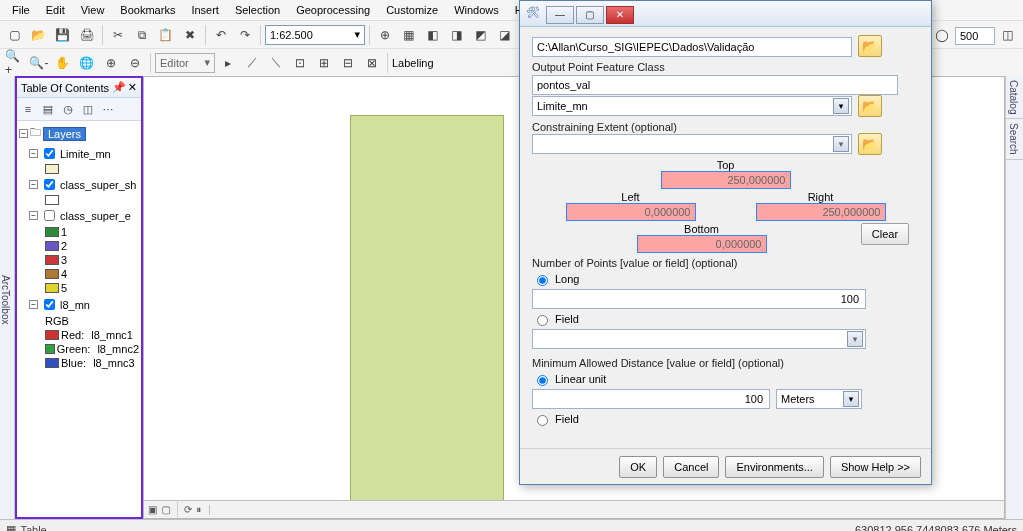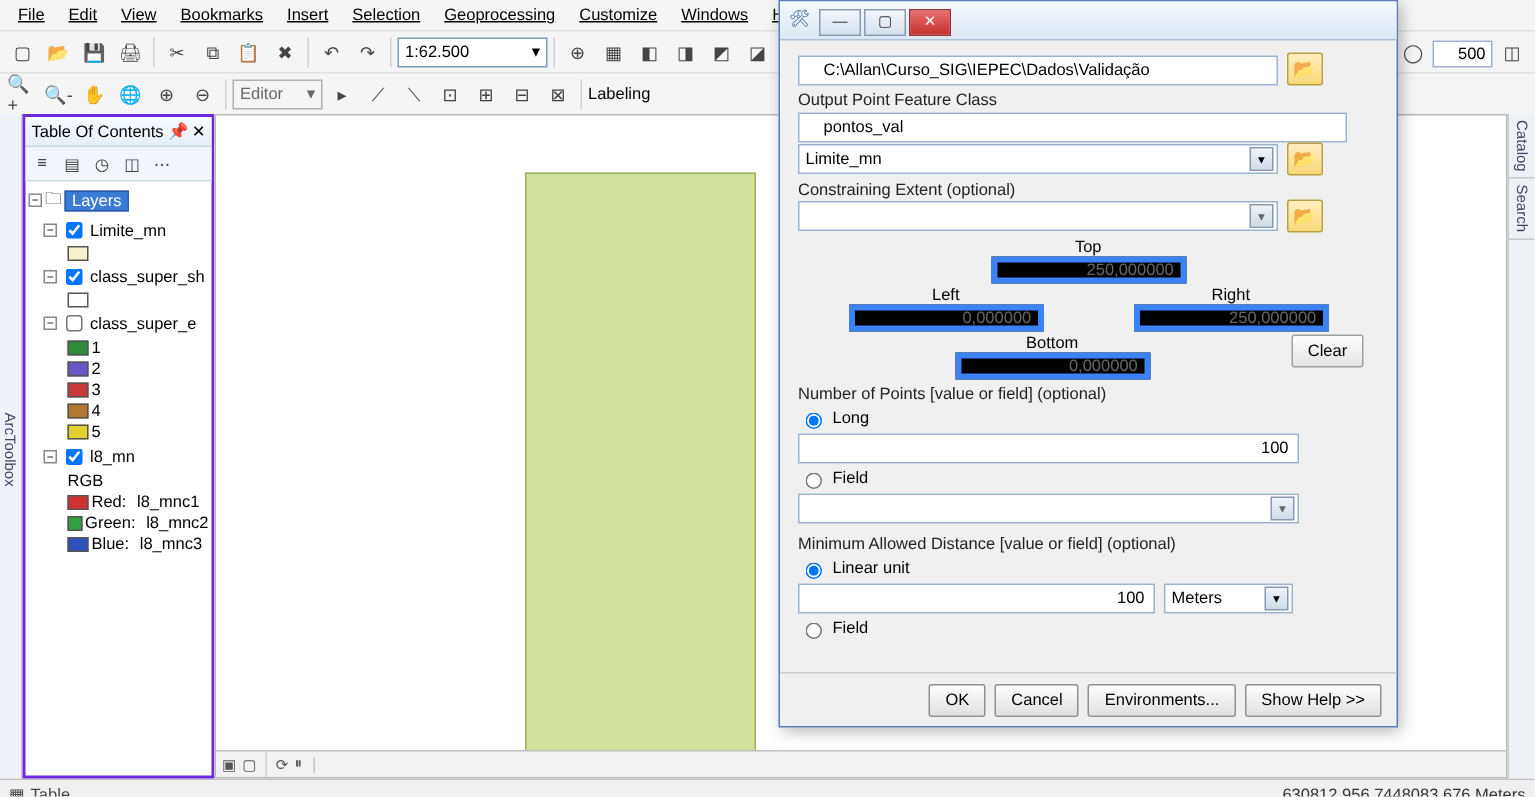--- a/index.html
+++ b/index.html
@@ -14,21 +14,20 @@
     position: relative;
   }
   
   .menubar {
     display: flex;
     background: #f5f5f5;
     padding: 2px 4px;
     height: 20px;
     align-items: center;
     gap: 0;
-    text-decoration: underline;
   }
   .menu-item {
     padding: 2px 8px;
     cursor: default;
   }
 
   
   .toolbar-row {
     display: flex;
     background: #f5f5f5;
@@ -206,21 +205,21 @@
   .dlg-body {
     flex:1; padding: 8px 12px 4px 12px;
     overflow:auto;
     font-size: 11px;
   }
   .field-label { margin-top: 4px; color:#222; }
   .text-input {
     width: 320px; height: 20px;
     border: 1px solid #9db2cf;
     background: #fff;
-    padding: 0 16px;
+    padding: 0 4px;
     display:inline-flex; align-items:center;
     margin-top:2px;
     font-size:11px;
   }
   .readonly { background:#f0f0f0; border:1px solid #c0c0c0; color:#555;}
   .row { display:flex; align-items:center; gap:6px; }
   .browse-btn {
     width:24px; height:22px;
     border:1px solid #b8a040;
     background:linear-gradient(#fff0c0,#f8d878);
@@ -239,21 +238,21 @@
     background:linear-gradient(#f0f4fa,#d0dae8);
     font-size:9px; text-align:center; line-height:14px;
   }
   .extent-grid {
     margin: 4px 0 2px 0;
   }
   .extent-row { display:flex; justify-content:center; gap:60px; margin:2px 0;}
   .ext-col { display:flex; flex-direction:column; align-items:center;}
   .ext-label { font-size:11px; }
   .ext-input {
-    width:130px; height:18px; border:4px solid #3b82f6; background:#000000;
+    width:130px; height:18px; border:1px solid #3b82f6; background:#fca5a5;
     text-align:left; padding: 0 4px; font-size:11px;
     display:inline-flex; align-items:center; justify-content:flex-end;
   }
   .clear-btn {
     width:48px; height:22px;
     border:1px solid #a0a0a0; background:linear-gradient(#fefefe,#e4e4e4);
     border-radius:2px;
     font-size:11px;
     text-align:center;
   }

